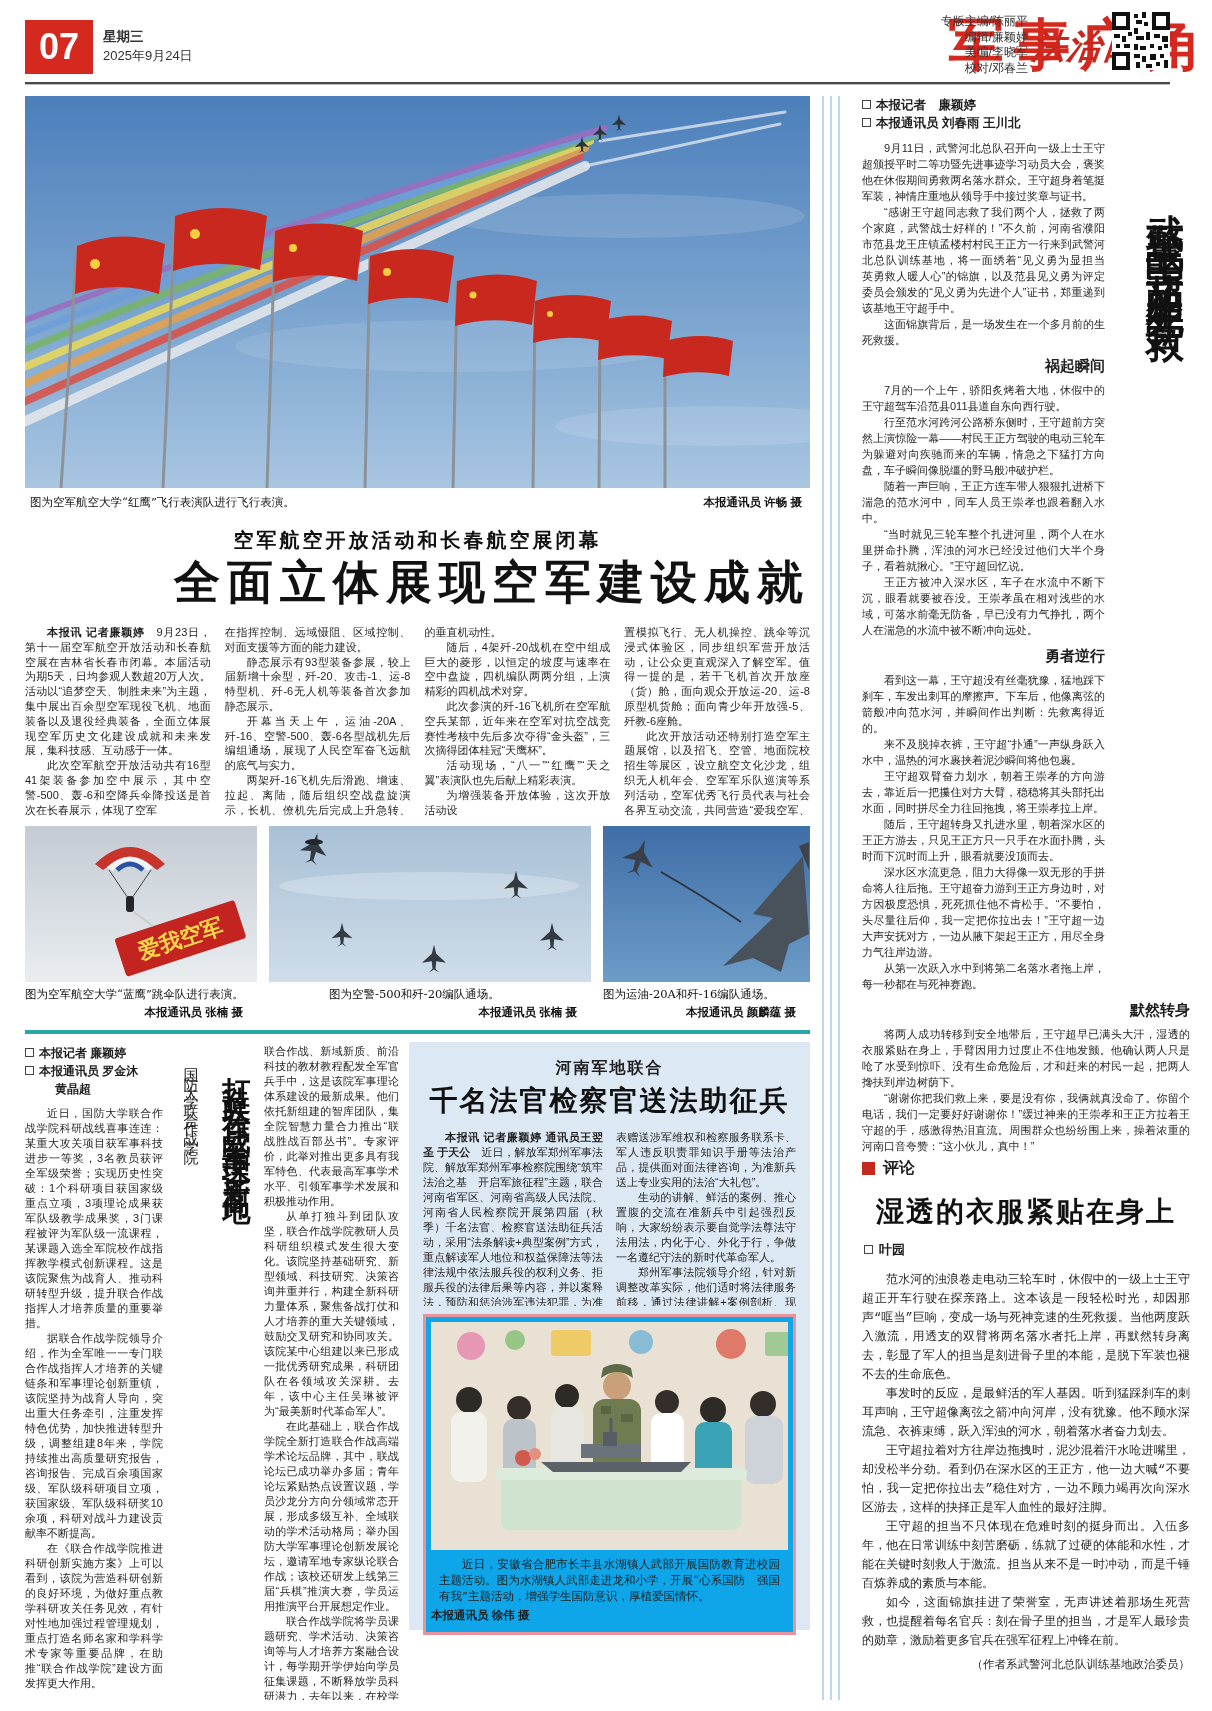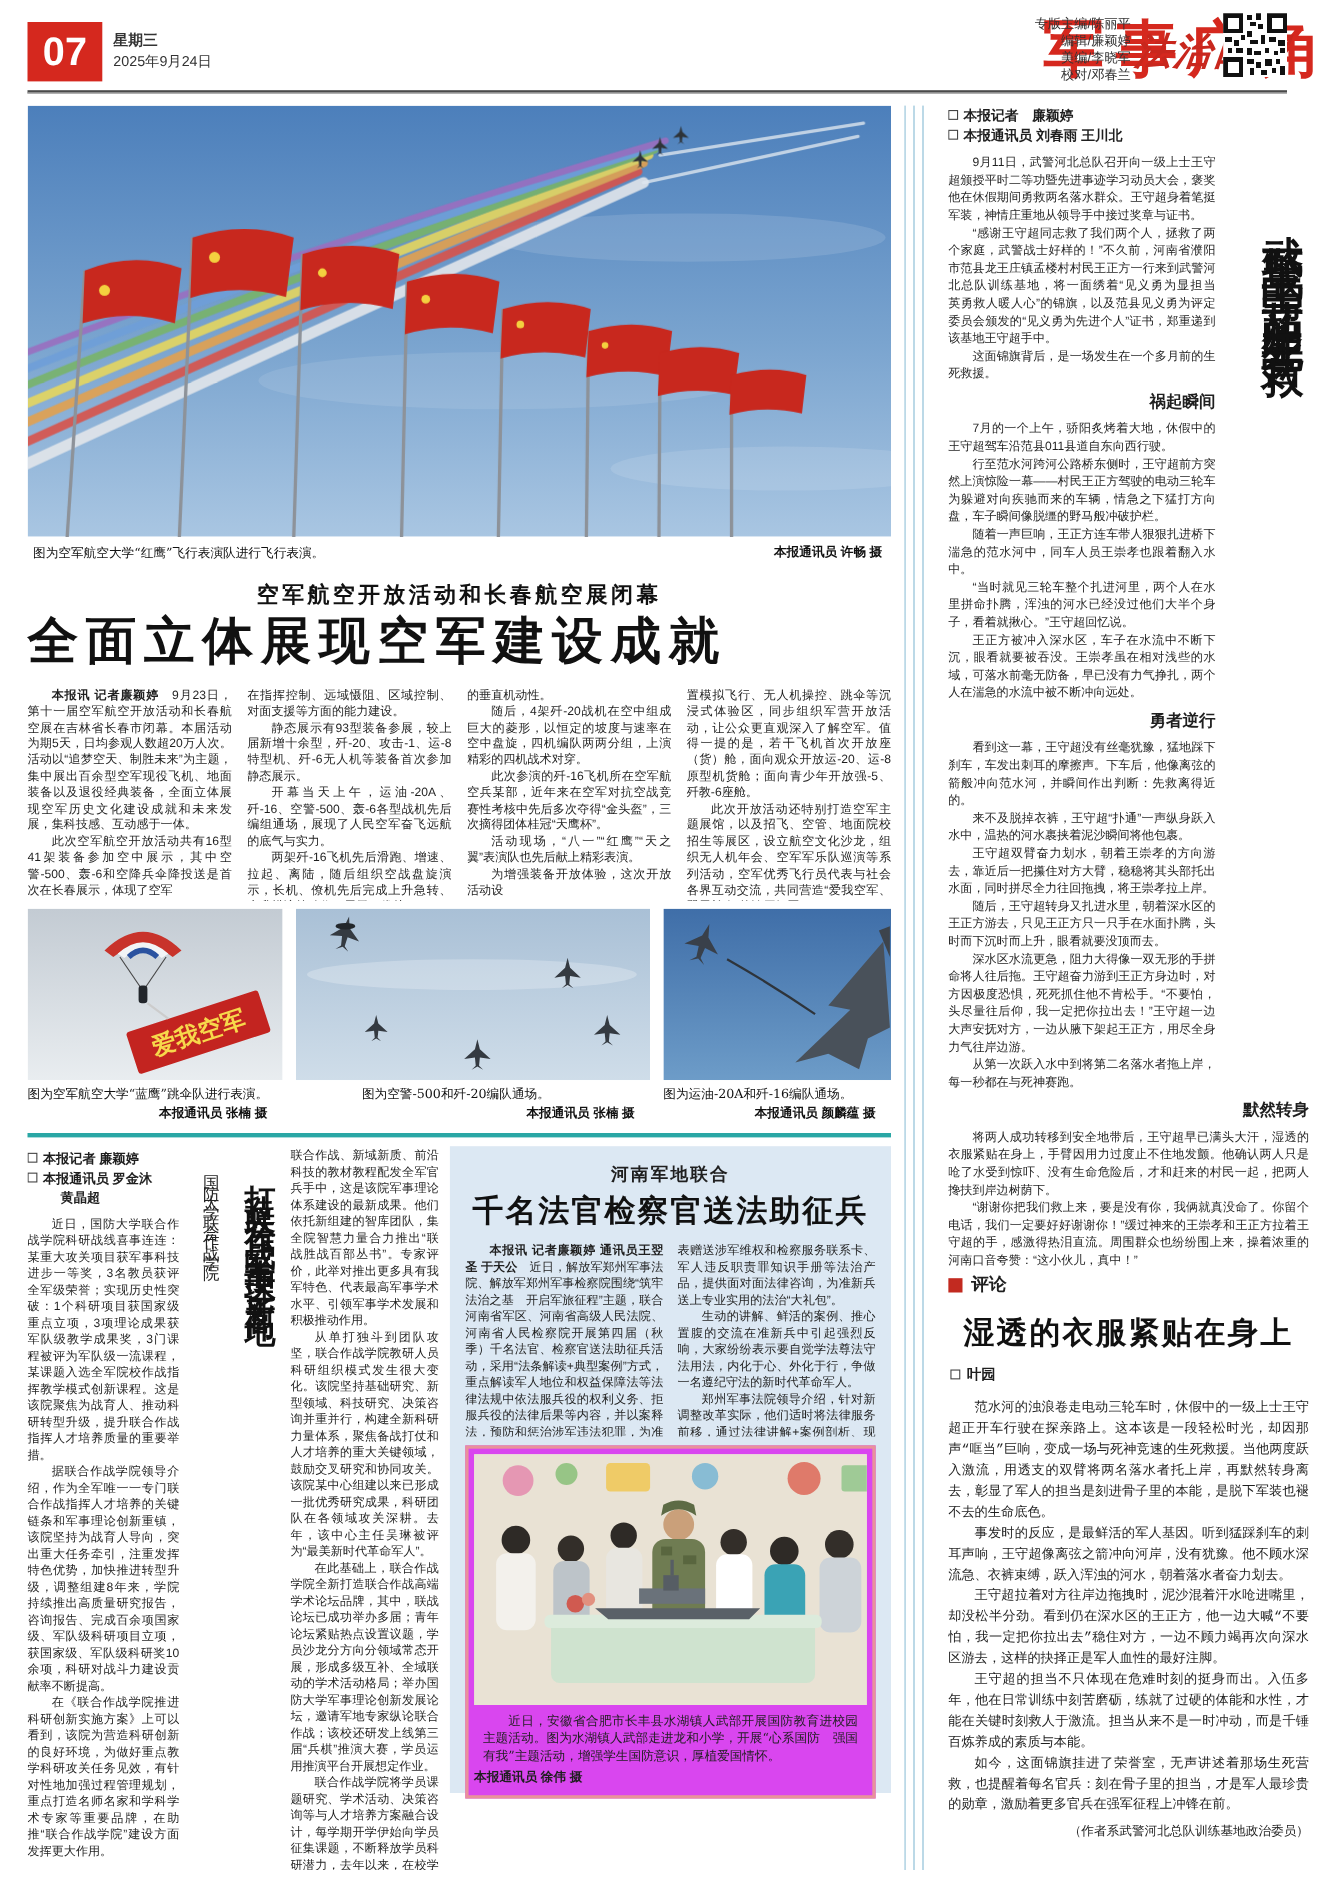--- a/index.html
+++ b/index.html
@@ -16,21 +16,21 @@
   .qr{left:1112px;top:12px;width:58px;height:58px}
   .head-rule{left:25px;top:82px;width:1145px;height:3px;background:#4a4a4a;border-bottom:1px solid #bbb}
   
   .photo{overflow:hidden}
   .cap{font-family:"DejaVu Serif",serif;font-size:11.5px;line-height:16px;color:#111}
   .cap .credit{font-weight:bold;font-family:"Liberation Sans",sans-serif}
   .main-cap{left:30px;top:494px;width:780px}
   .main-cap .credit{position:absolute;right:8px;top:0}
   
   .kicker{left:25px;top:527px;width:785px;text-align:center;font-size:20px;font-weight:bold;letter-spacing:3px;color:#111}
-  .headline{left:25px;top:552px;width:785px;text-align:left;font-size:46px;font-weight:900;letter-spacing:7px;color:#111}
+  .headline{left:25px;top:552px;width:785px;text-align:right;font-size:46px;font-weight:900;letter-spacing:7px;color:#111}
   .lead-cols{left:25px;top:625px;width:785px;height:194px;display:flex;gap:14px}
   .col{flex:1;overflow:hidden;font-size:11px;line-height:14.8px;text-align:justify}
   .col p{text-indent:2em}
   .col.cont p:first-child{text-indent:0}
   .prow-cap{top:986px}
   .prow-cap .credit{display:block;text-align:right;padding-right:14px;margin-top:2px}
   .teal-rule{left:25px;top:1030px;width:785px;height:4px;background:#2aa7a5}
   
   .ndu{left:25px;top:1044px;width:374px;height:656px;display:flex;gap:9px}
   .ndu-c1{width:138px;overflow:hidden}
@@ -43,21 +43,21 @@
   .ndu-c2{flex:1;overflow:hidden}
   .ndu-c2 p:first-child{text-indent:0}
   
   .henan{left:409px;top:1042px;width:401px;height:588px;background:#dce8f3;padding:10px 14px}
   .henan .hk{text-align:center;font-size:16px;font-weight:bold;letter-spacing:2px;margin-top:6px}
   .henan .hh{text-align:center;font-size:28px;font-weight:900;letter-spacing:2px;margin-top:3px;color:#111}
   .henan-cols{display:flex;gap:13px;height:176px;overflow:hidden;margin-top:10px}
   .henan-cols .hc{flex:1;font-size:11px;line-height:15px;text-align:justify}
   .henan-cols .hc p{text-indent:2em}
   .henan-cols .hc.cont p:first-child{text-indent:0}
-  .frame{margin-top:8px;border:3px solid #e8929b;background:#d946ef;padding:5px}
+  .frame{margin-top:8px;border:3px solid #e8929b;background:#0ea5e9;padding:5px}
   .class-photo{position:relative;height:228px;overflow:hidden;background:linear-gradient(180deg,#efe8da 0%,#e7e0d2 40%,#ddd6c8 100%)}
   .frame .fcap{padding:6px 8px 2px 8px;font-family:"DejaVu Serif",serif;font-size:11.5px;line-height:16px;text-align:justify}
   .frame .fcap .fi{text-indent:2em;display:block}
   .frame .fcredit{text-align:left;font-weight:bold;font-size:11.5px;padding:2px 10px 4px 0}
   
   .vstripes{left:822px;top:96px;width:24px;height:1604px;background:repeating-linear-gradient(90deg,#bcd9e7 0 2px,transparent 2px 8px)}
   
   .rightcol{left:862px;top:96px;width:328px;height:1606px}
   .rescue{position:absolute;top:0;left:0;width:328px;height:1056px;overflow:hidden}
   .rescue .bylines{font-size:12.5px}

